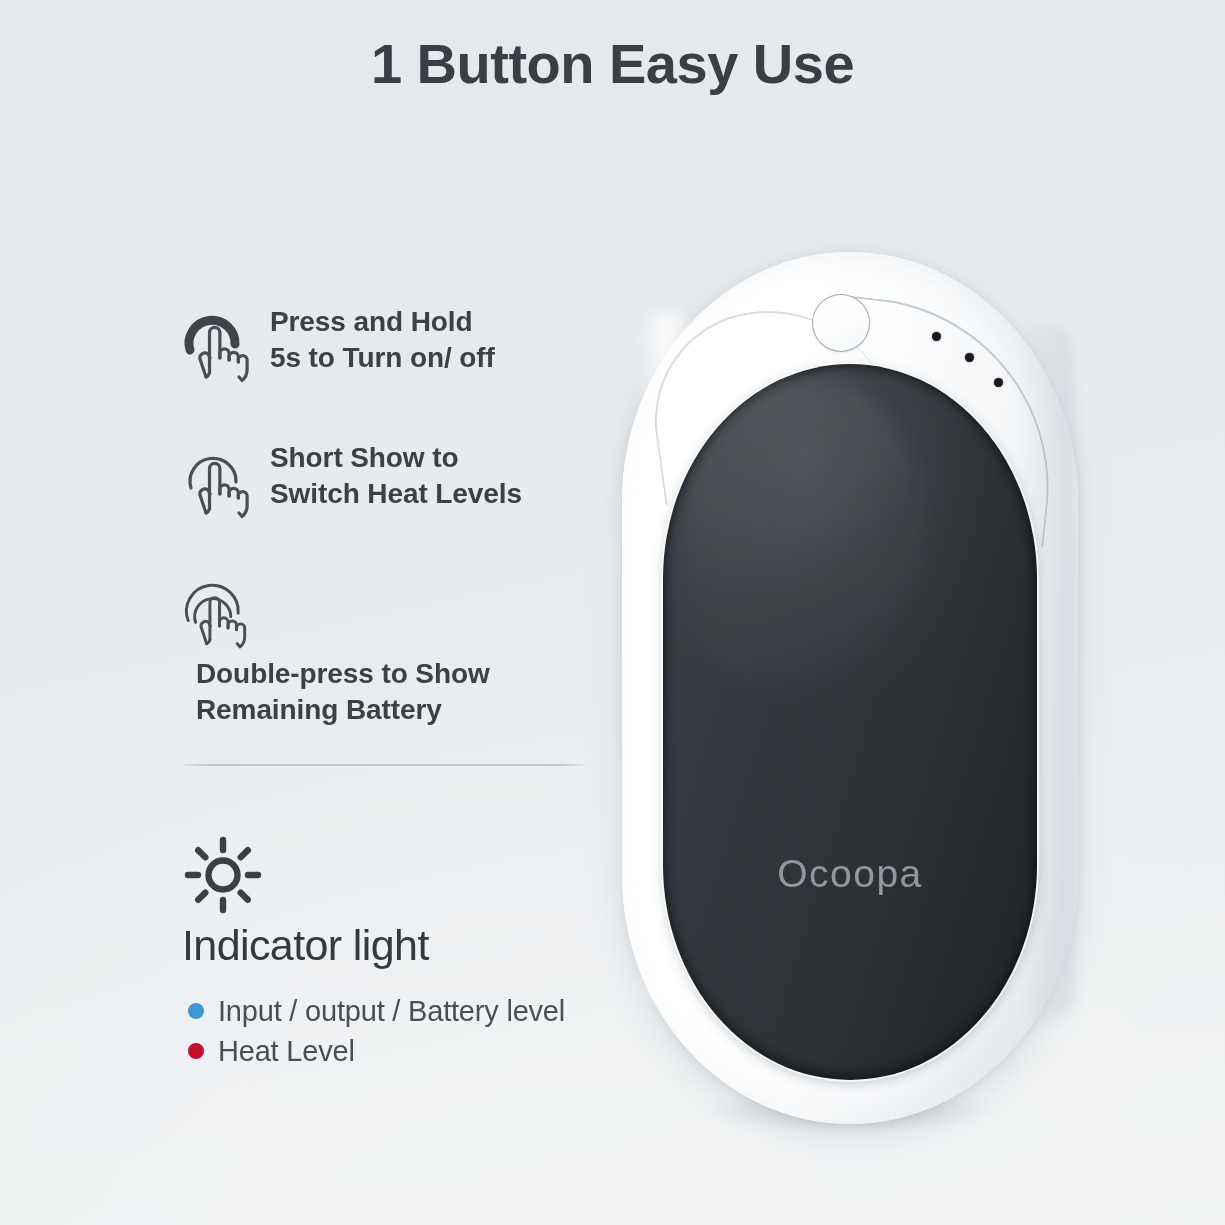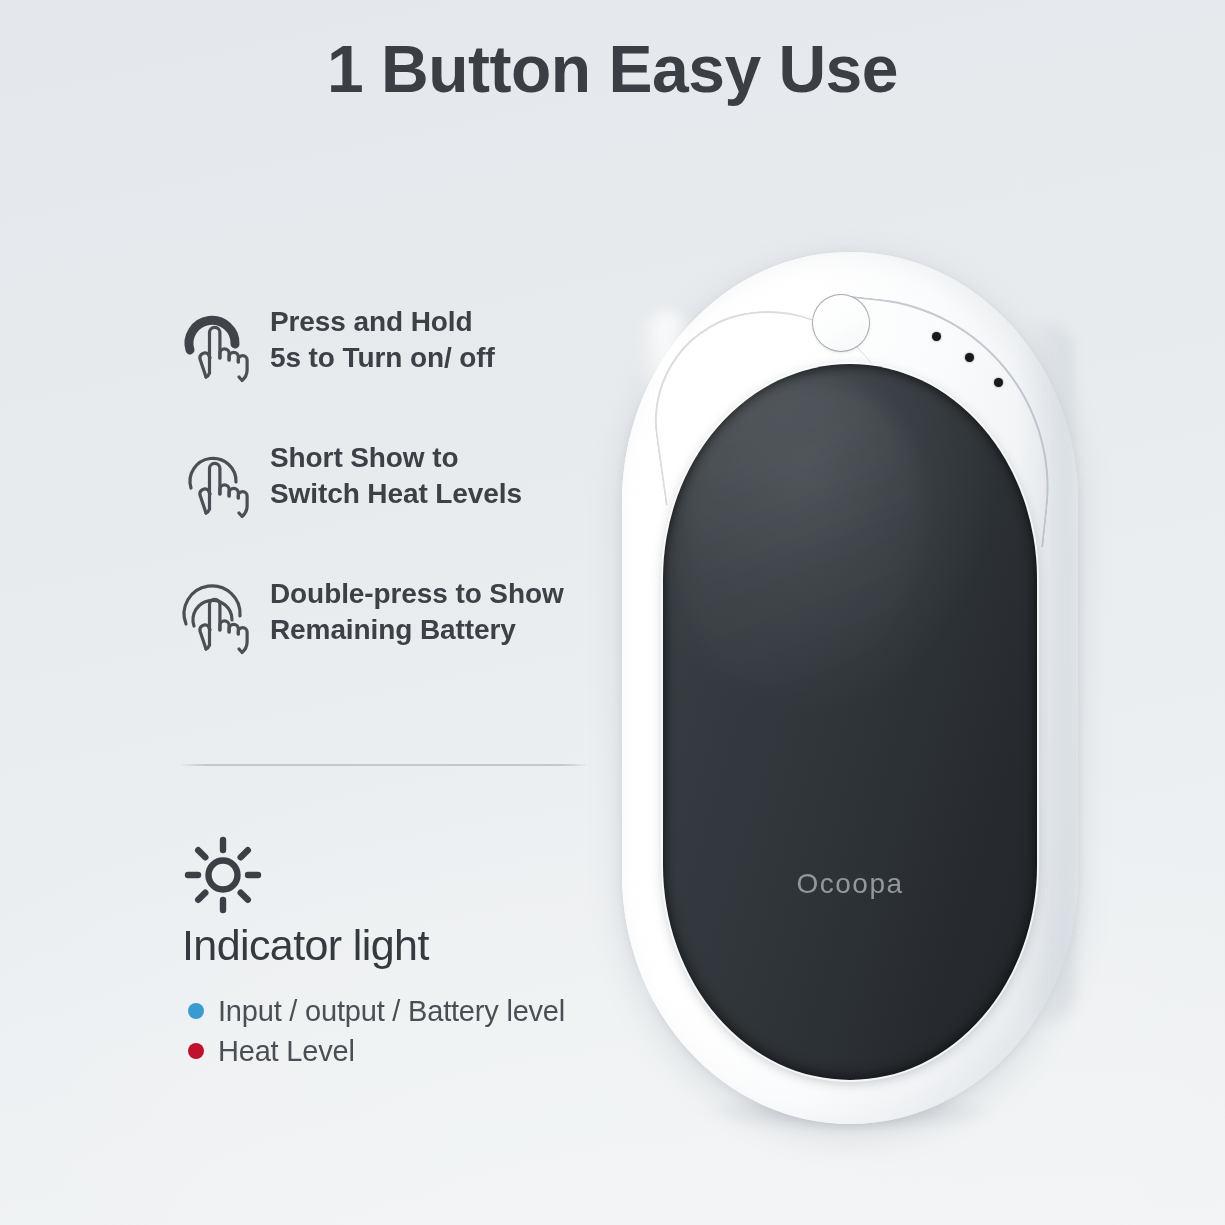--- a/index.html
+++ b/index.html
@@ -17,21 +17,21 @@
     background:
       radial-gradient(120% 90% at 50% 110%, #f2f4f5 0%, rgba(242,244,245,0) 60%),
       linear-gradient(168deg, #e4e8ec 0%, #e8ebee 38%, #edf0f2 72%, #f1f3f4 100%);
   }
 
   
   .title {
     position:absolute;
     top:36px; left:0; width:1225px;
     text-align:center;
-    font-size:66px;
+    font-size:56px;
     font-weight:700;
     letter-spacing:-0.5px;
     color:#3a3f45;
     line-height:1.0;
     white-space:nowrap;
   }
 
   
   .left-col {
     position:absolute;
@@ -39,21 +39,21 @@
     width:440px;
   }
 
   .feature {
     position:relative;
     display:flex;
     align-items:flex-start;
     min-height:96px;
     margin-bottom:40px;
   }
-  .feature:last-of-type { margin-bottom:0; }
+  .feature:last-of-type { margin-bottom:0;flex-direction:column; }
 
   .feature-icon {
     flex:0 0 74px;
     width:74px; height:80px;
     margin-top:6px;
     display:block;
   }
 
   .feature-text {
     margin-left:18px;
@@ -264,23 +264,23 @@
     background:linear-gradient(160deg,
       rgba(255,255,255,0.085) 0%,
       rgba(255,255,255,0.02) 55%,
       rgba(255,255,255,0) 100%);
     filter:blur(10px);
   }
 
   .brand {
     position:absolute;
     left:0; right:0;
-    top:504px;
+    top:488px;
     text-align:center;
-    font-size:28px;
+    font-size:39px;
     font-weight:400;
     letter-spacing:1.5px;
     color:#9aa0a5;
     opacity:0.92;
     user-select:none;
   }
 </style>
 </head>
 <body>
 

